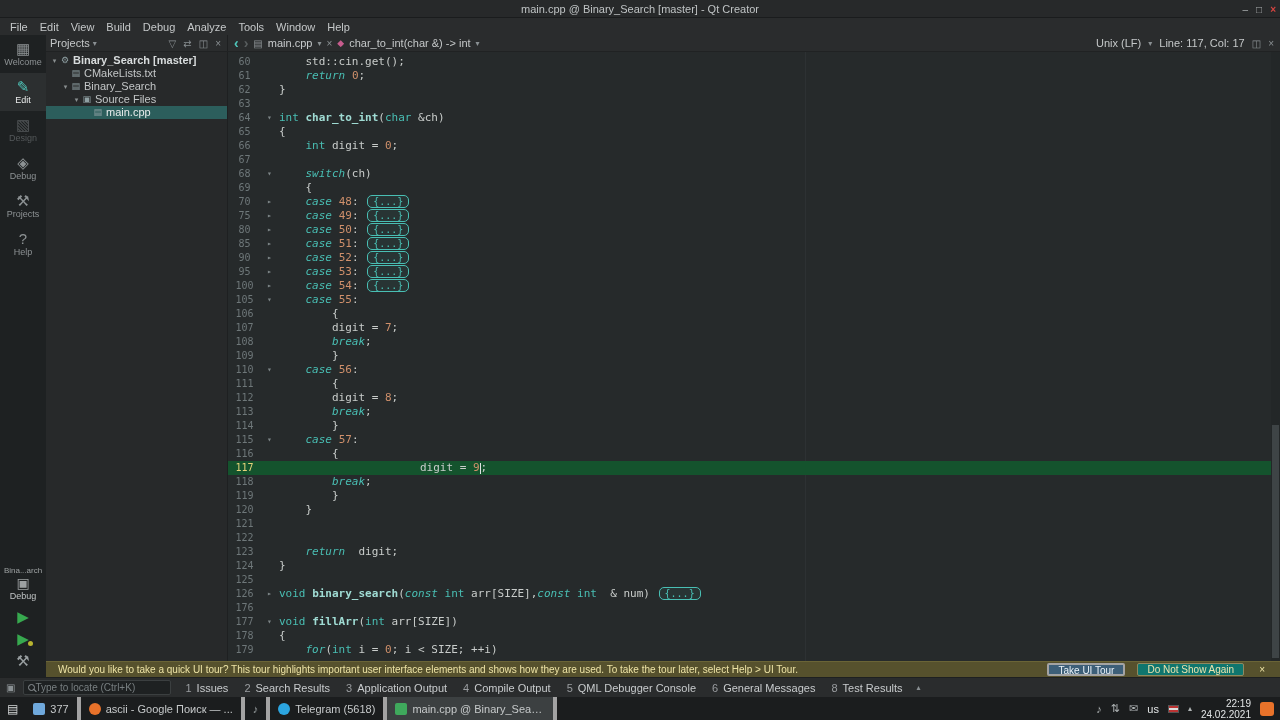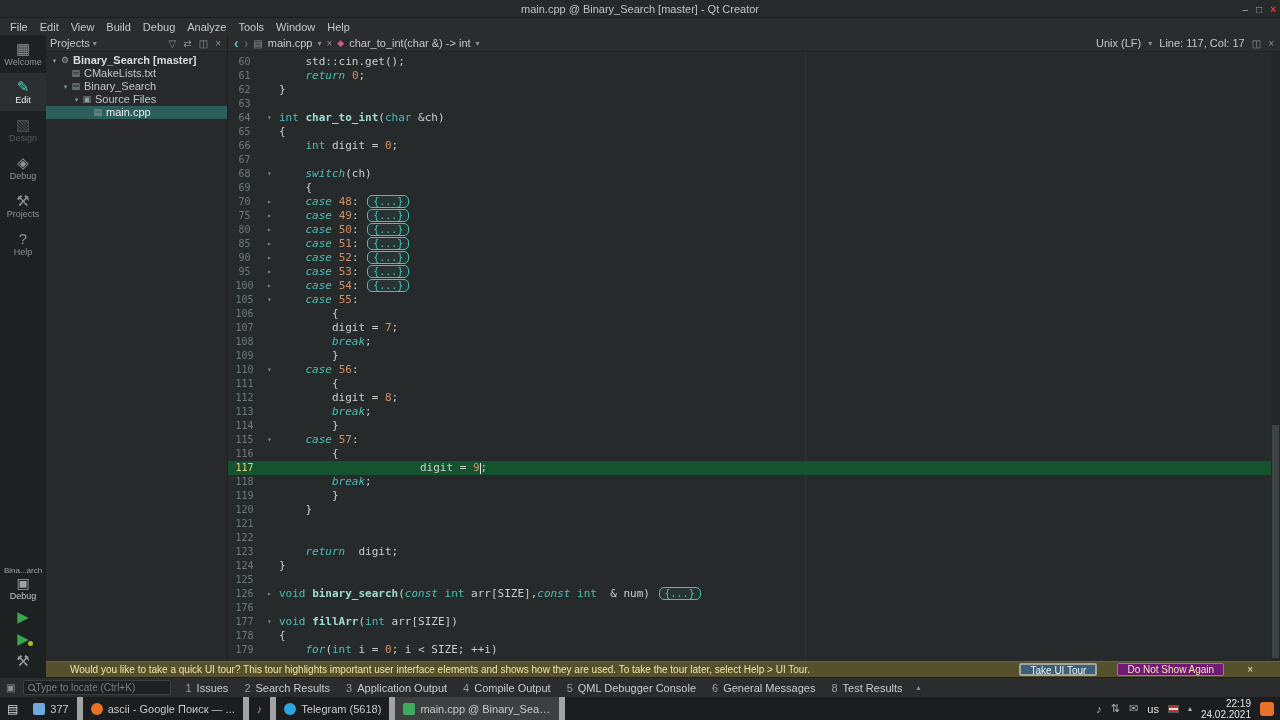--- a/index.html
+++ b/index.html
@@ -71,45 +71,45 @@
   .tok-k { color:#49BFB4; font-style:italic; }
   .tok-t { color:#49BFB4; }
   .tok-f2 { color:#9FDBD3; font-weight:bold; }
   .tok-n { color:#D0906B; }
   .fold-box { display:inline-block; border:1px solid #49BFB4; color:#49BFB4; background:rgba(73,191,180,0.07); border-radius:5px; padding:0 5px; margin-left:2px; font-size:10px; line-height:11px; }
   .caret { display:inline-block; width:1px; height:11px; background:#DFE3E3; vertical-align:text-bottom; }
   .vscroll { position:absolute; right:0; top:0; bottom:0; width:9px; background:#232728; }
   .vthumb { position:absolute; right:1px; width:7px; top:373px; height:233px; background:#3E4446; }
 
   
-  .notification { height:16px; flex:none; background:#56512D; border-top:1px solid #6A6436; color:#EDE3A5; font-size:10px; display:flex; align-items:center; padding:0 24px; gap:20px; }
+  .notification { height:16px; flex:none; background:#56512D; border-top:1px solid #6A6436; color:#EDE3A5; font-size:10px; display:flex; align-items:center; padding:0 12px; gap:12px; }
   .notif-text { white-space:nowrap; overflow:hidden; flex:1; }
   .notif-btn { flex:none; height:13px; line-height:11px; padding:0 9px; border-radius:2px; font-size:10px; }
   .notif-btn.take { background:#3D5F78; border:2px solid #a3a3a3; color:#EAF2F8; }
-  .notif-btn.dismiss { background:#701a75; border:1px solid #8F8960; color:#EDE4AE; }
+  .notif-btn.dismiss { background:#0f766e; border:1px solid #8F8960; color:#EDE4AE; }
   .notif-close { flex:none; color:#EDE3A5; padding:0 3px; }
 
   
   .bottom-bar { height:20px; flex:none; background:#2A2C2D; border-top:1px solid #1E2021; display:flex; align-items:center; padding:0 4px; gap:6px; }
   .panel-ic { color:#8A9093; font-size:10px; padding:0 2px; }
   .locator { width:148px; height:15px; background:#1E2122; border:1px solid #3B3F40; border-radius:2px; display:flex; align-items:center; padding:0 4px; flex:none; }
   .mag { width:7px; height:7px; border:1px solid #8A9093; border-radius:50%; position:relative; display:inline-block; flex:none; }
   .mag::after { content:''; position:absolute; width:4px; height:1px; background:#8A9093; transform:rotate(45deg); right:-3px; bottom:-1px; }
   .locator input { flex:1; background:transparent; border:none; outline:none; color:#9EA4A6; font-size:10px; font-family:"Liberation Sans",sans-serif; min-width:0; }
   .locator input::placeholder { color:#787F81; }
   .panel-tab { display:flex; gap:5px; padding:0 8px; align-items:center; }
   .tab-num { color:#9A9DA0; }
   .tab-label { color:#C8CBCD; }
   .panel-chevron { color:#8A9093; font-size:8px; }
 
   
   .taskbar { height:23px; flex:none; background:#1B1D1E; display:flex; align-items:center; color:#C6C9CA; }
   .start-btn { padding:0 7px; color:#D8DBDC; font-size:12px; }
   .task-items { display:flex; align-items:center; height:23px; }
-  .task-item { height:23px; display:flex; align-items:center; gap:5px; padding:0 8px; border-right:6px solid #a3a3a3; max-width:170px; }
+  .task-item { height:23px; display:flex; align-items:center; gap:5px; padding:0 8px; border-right:4px solid #a3a3a3; max-width:170px; }
   .task-item.active { background:#3C4041; }
   .task-icon { width:12px; height:12px; flex:none; border-radius:2px; }
   .task-icon[data-name="firefox-icon"], .task-icon[data-name="telegram-icon"] { border-radius:50%; }
   .task-glyph { color:#9AA0A2; font-size:11px; }
   .task-label { white-space:nowrap; overflow:hidden; text-overflow:ellipsis; font-size:11px; }
   .tray { margin-left:auto; display:flex; align-items:center; gap:9px; padding-right:6px; }
   .tray-icon { color:#AEB3B4; font-size:11px; }
   .kb-layout { color:#E2E5E6; font-size:11px; }
   .flag { width:11px; height:8px; background:linear-gradient(#B33 33%, #DDD 33%, #DDD 66%, #B33 66%); border:1px solid #555; }
   .tray-chevron { color:#AEB3B4; font-size:8px; }

